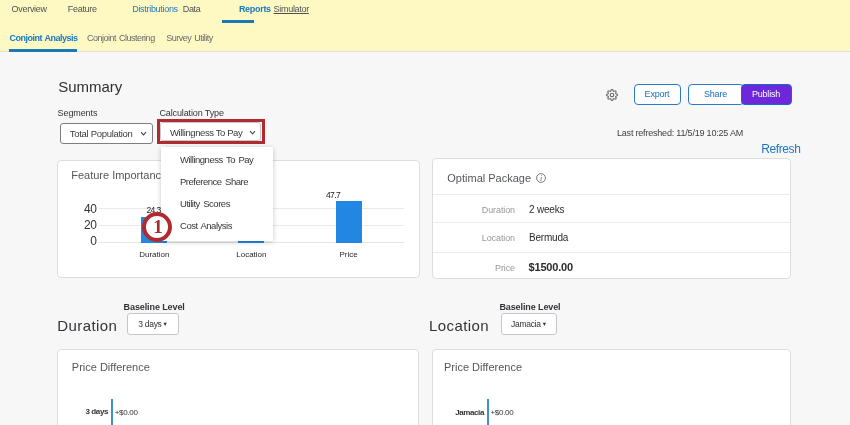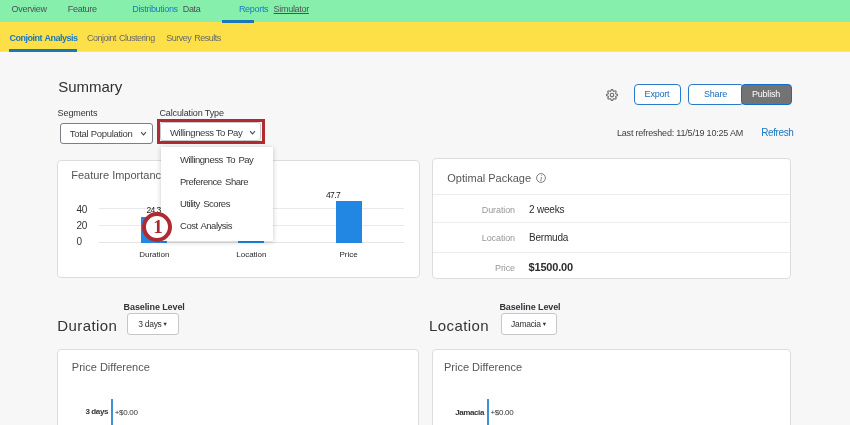--- a/index.html
+++ b/index.html
@@ -1,46 +1,46 @@
 <!DOCTYPE html>
 <html><head>
 <meta charset="utf-8">
 <style>
 * { margin:0; padding:0; box-sizing:border-box; }
 html,body { width:850px; height:425px; overflow:hidden; }
 body { font-family:"Liberation Sans", sans-serif; background:#f7f7f7; position:relative; transform:translateZ(0); will-change:transform; }
 .abs { position:absolute; }
 
-#nav1 { position:absolute; left:0; top:0; width:850px; height:30px; background:#86efac; border-bottom:1px solid #e3e3e5; }
-#nav2 { position:absolute; left:0; top:22px; width:850px; height:30px; background:#fde047; border-bottom:1px solid #dfdfe1;padding-left:32px; }
+#nav1 { position:absolute; left:0; top:0; width:850px; height:30px; background:#fef9c3; border-bottom:1px solid #e3e3e5; }
+#nav2 { position:absolute; left:0; top:22px; width:850px; height:30px; background:#fef9c3; border-bottom:1px solid #dfdfe1;padding-left:32px; }
 .n1 { position:absolute; top:4px; font-size:9px; line-height:10px; letter-spacing:-0.3px; color:#4f5154; }
 .n1.blue { color:#1879c0;margin-left:17px; }
-.n1.bold { font-weight:normal; }
+.n1.bold { font-weight:bold; }
 .n2 { position:absolute; top:11px; font-size:9px; line-height:10px; letter-spacing:-0.5px; word-spacing:1px; color:#68696c; }
 .n2.active { color:#1879c0; font-weight:bold; }
 .tabline { position:absolute; height:3px; background:#1a78b5; }
 
 .card { position:absolute; background:#fff; border:1px solid #dcdde0; border-radius:4px; }
 .cardtitle { position:absolute; font-size:11px; color:#54565a; letter-spacing:0; }
 
 .sel { position:absolute; background:#fff; border:1px solid #7d7d85; border-radius:3px; font-size:9.5px; letter-spacing:-0.3px; color:#3a3b3f; display:flex; align-items:center; justify-content:center; }
 .chev { width:7px; height:7px; margin-left:7px; flex:none; }
 
 .btn { position:absolute; top:83.5px; height:21px; border:1px solid #2a7ac9; border-radius:4px; background:#fff; color:#1a6bbd; font-size:9px; letter-spacing:-0.2px; display:flex; align-items:center; justify-content:center; }
-.btn.primary { background:#737373; border-color:#0e6cca; color:#fff; }
+.btn.primary { background:#6d28d9; border-color:#0e6cca; color:#fff; }
 
 #menu { position:absolute; left:160.5px; top:146.5px; width:112px; height:94px; background:#fff; box-shadow:0 1px 5px rgba(0,0,0,0.22); z-index:5; }
 #menu .mi { position:absolute; left:19.5px; font-size:9.5px; letter-spacing:-0.48px; word-spacing:1.2px; color:#35363a; white-space:nowrap; line-height:10px; }
 
 #redbox { position:absolute; left:157px; top:118.6px; width:107.8px; height:25.4px; border:3px solid #b12a32; z-index:6; }
 #redcirc { position:absolute; left:142.4px; top:212.4px; width:30px; height:30px; border-radius:50%; background:#fff; border:4px solid #b12a32; z-index:7; color:#a8292e; padding-left:1px; font-family:"Liberation Serif", serif; font-size:19px; font-weight:bold; text-align:center; line-height:22px; }
 
 .gline { position:absolute; height:1px; background:#e9e9ea; }
 .bar { position:absolute; background:#2287e2; }
-.ylab { position:absolute; font-size:10px; letter-spacing:-0.4px; color:#333; text-align:left; width:20px; line-height:9px; }
+.ylab { position:absolute; font-size:12px; letter-spacing:-0.4px; color:#333; text-align:right; width:20px; line-height:9px; }
 .xlab { position:absolute; font-size:8px; letter-spacing:0px; color:#28292c; text-align:center; width:80px; line-height:9px; }
 .vlab { position:absolute; font-size:8.5px; letter-spacing:-0.4px; color:#222; text-align:center; width:80px; line-height:9px; }
 
 .oprow-label { position:absolute; font-size:9px; letter-spacing:-0.1px; color:#96989b; text-align:right; width:80px; line-height:10px; }
 .oprow-val { position:absolute; font-size:10px; letter-spacing:-0.2px; color:#2b2c2f; line-height:11px; }
 .sepline { position:absolute; left:433px; height:1px; background:#ececee; width:357px; }
 
 .h2 { position:absolute; font-size:15px; color:#333437; line-height:16px; }
 .blabel { position:absolute; font-size:9px; font-weight:bold; letter-spacing:-0.1px; color:#333437; line-height:10px; }
 .minisel { position:absolute; background:#fff; border:1px solid #c6c6ca; border-radius:3px; font-size:8.5px; letter-spacing:-0.3px; color:#333; display:flex; align-items:center; justify-content:center; }
@@ -57,37 +57,37 @@
   <span class="n1 blue" style="left:115.2px;">Distributions</span>
   <span class="n1" style="left:182.7px;">Data</span>
   <span class="n1 blue bold" style="left:221.9px;">Reports</span>
   <span class="n1" style="left:273.6px;text-decoration:underline;">Simulator</span>
 </div>
 <div class="tabline" style="left:222px; top:20px; width:32px; z-index:2;"></div>
 
 <div id="nav2">
   <span class="n2 active" style="left:9.4px;">Conjoint Analysis</span>
   <span class="n2" style="left:87.1px;">Conjoint Clustering</span>
-  <span class="n2" style="left:166.2px;">Survey Results</span>
+  <span class="n2" style="left:166.2px;">Survey Utility</span>
 </div>
 <div class="tabline" style="left:9px; top:49px; width:67.5px; z-index:2;"></div>
 
 <div class="abs" style="left:58.2px; top:79px; font-size:15px; line-height:16px; color:#2f3033;">Summary</div>
 
 <svg class="abs" style="left:605.5px; top:88.5px;" width="12" height="12" viewBox="0 0 24 24" fill="none" stroke="#6a6a6a" stroke-width="2.2">
   <path d="M12 15.5A3.5 3.5 0 1 0 12 8.5a3.5 3.5 0 0 0 0 7z"></path>
   <path d="M19.4 15a1.65 1.65 0 0 0 .33 1.82l.06.06a2 2 0 1 1-2.83 2.83l-.06-.06a1.65 1.65 0 0 0-1.82-.33 1.65 1.65 0 0 0-1 1.51V21a2 2 0 1 1-4 0v-.09A1.65 1.65 0 0 0 9 19.4a1.65 1.65 0 0 0-1.82.33l-.06.06a2 2 0 1 1-2.83-2.83l.06-.06a1.65 1.65 0 0 0 .33-1.82 1.65 1.65 0 0 0-1.51-1H3a2 2 0 1 1 0-4h.09A1.65 1.65 0 0 0 4.6 9a1.65 1.65 0 0 0-.33-1.82l-.06-.06a2 2 0 1 1 2.83-2.83l.06.06a1.65 1.65 0 0 0 1.82.33H9a1.65 1.65 0 0 0 1-1.51V3a2 2 0 1 1 4 0v.09a1.65 1.65 0 0 0 1 1.51 1.65 1.65 0 0 0 1.82-.33l.06-.06a2 2 0 1 1 2.83 2.83l-.06.06a1.65 1.65 0 0 0-.33 1.82V9a1.65 1.65 0 0 0 1.51 1H21a2 2 0 1 1 0 4h-.09a1.65 1.65 0 0 0-1.51 1z"></path>
 </svg>
 
 <div class="btn" style="left:633.5px; width:47px;">Export</div>
 <div class="btn" style="left:687.5px; width:56px;">Share</div>
 <div class="btn primary" style="left:740.5px; width:51px;">Publish</div>
 
 <div class="abs" style="left:617px; top:128px; font-size:9px; letter-spacing:-0.2px; line-height:10px; color:#404144;">Last refreshed: 11/5/19 10:25 AM</div>
-<div class="abs" style="left:761.2px; top:128px; font-size:10px; letter-spacing:-0.4px; line-height:10px; color:#1b76c4;">Refresh</div>
+<div class="abs" style="left:761.2px; top:144px; font-size:12px; letter-spacing:-0.4px; line-height:10px; color:#1b76c4;">Refresh</div>
 
 <div class="abs" style="left:57.6px; top:107.5px; font-size:9px; letter-spacing:-0.1px; line-height:10px; color:#333437;">Segments</div>
 <div class="abs" style="left:159.4px; top:107.5px; font-size:9px; letter-spacing:-0.12px; line-height:10px; color:#333437;">Calculation Type</div>
 
 <div class="sel" style="left:59.7px; top:122.6px; width:93px; height:21px; padding-left:4px;">
   Total Population
   <svg class="chev" viewBox="0 0 10 10" fill="none" stroke="#4a4a4e" stroke-width="1.5">
       <polyline points="1.5,3 5,7 8.5,3"></polyline>
     </svg>
 </div>

